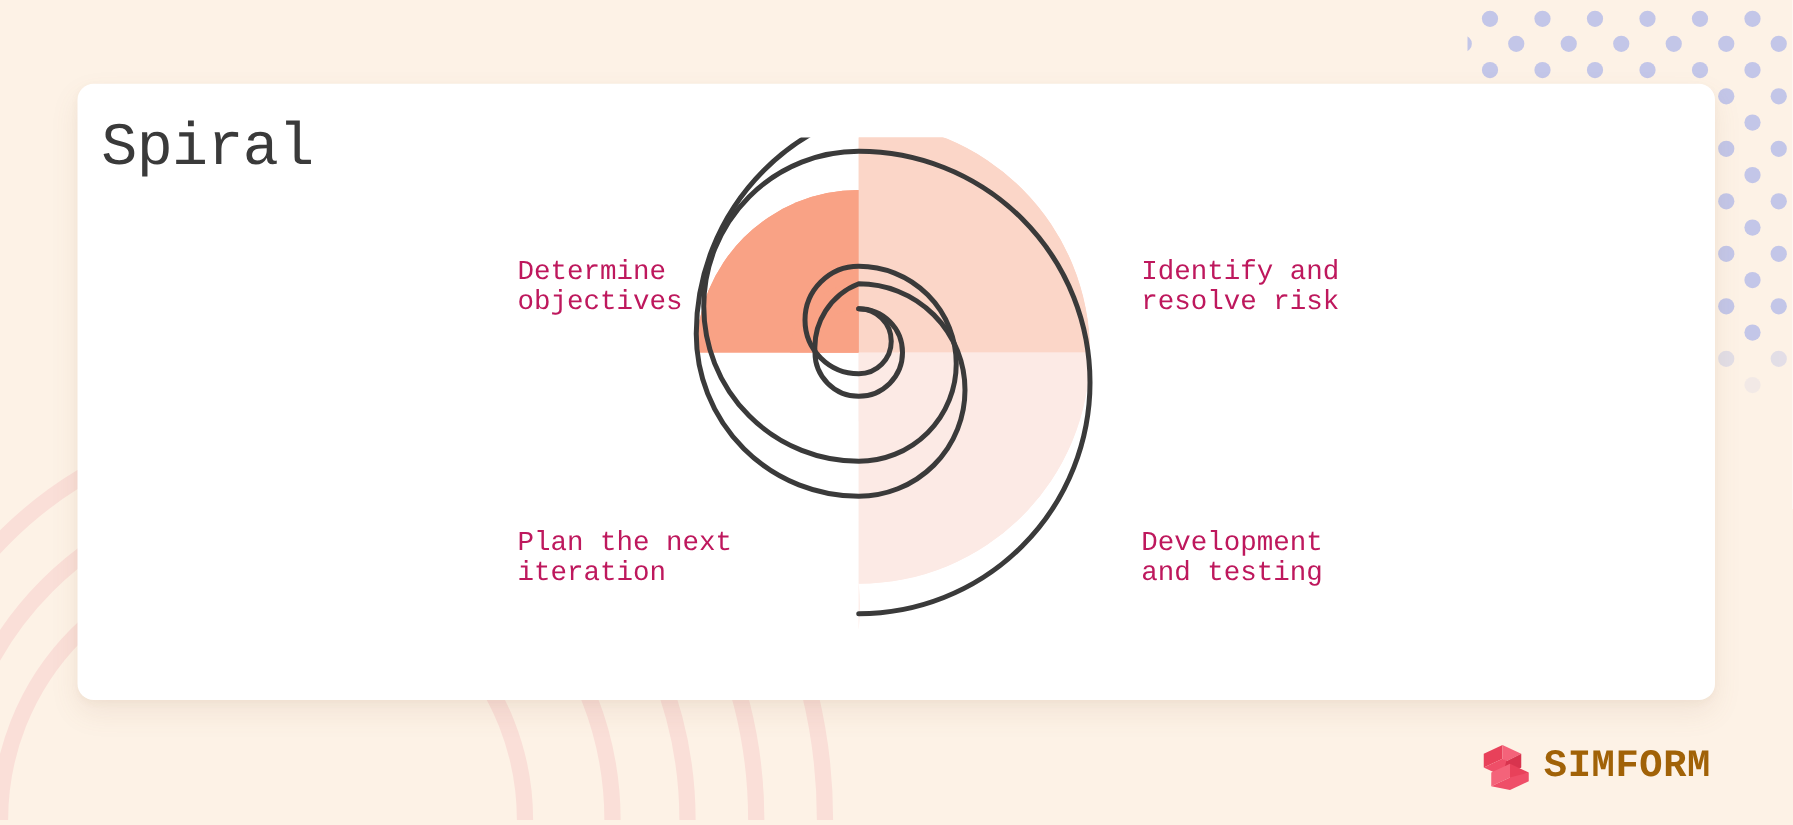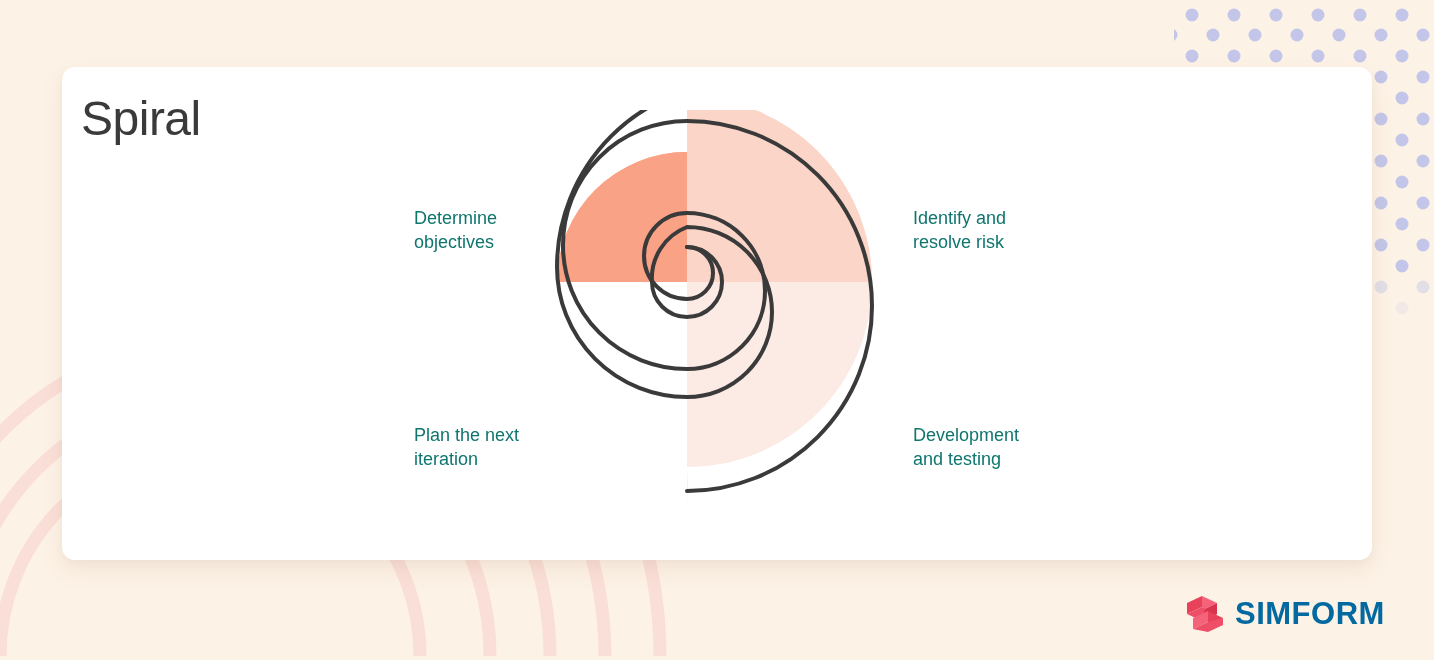--- a/index.html
+++ b/index.html
@@ -3,21 +3,21 @@
 <meta charset="utf-8">
 <title>Spiral Model</title>
 <style>
   html,body{margin:0;padding:0;}
   body{
     width:1434px;height:660px;
     background:#FDF2E6;
     font-family:"Liberation Sans","DejaVu Sans",sans-serif;
     overflow:hidden;position:relative;
   }
-  #stage{position:relative;width:1434px;height:656px;overflow:hidden;}
+  #stage{position:relative;width:1434px;height:656px;overflow:hidden;font-family:Liberation Mono, monospace;}
 
   
   .bg-layer{position:absolute;inset:0;pointer-events:none;}
   #dots-pattern{position:absolute;top:0;right:0;width:260px;height:330px;}
   #arcs-pattern{position:absolute;left:-60px;bottom:0;width:760px;height:280px;}
 
   
   #card{
     position:absolute;left:62px;top:67px;
     width:1310px;height:493px;
@@ -31,37 +31,37 @@
     white-space:nowrap;
   }
 
   
   #spiral-figure{position:absolute;left:540px;top:110px;width:360px;height:400px;}
   #spiral-svg{display:block;width:360px;height:400px;}
 
   
   .quad-label{
     position:absolute;
-    font-size:18px;line-height:24px;font-weight:400;
-    color:#0f766e;white-space:pre-line;
+    font-size:22px;line-height:24px;font-weight:400;
+    color:#be185d;white-space:pre-line;
   }
   #label-determine-objectives{left:414px;top:206px;}
   #label-identify-resolve-risk{left:913px;top:206px;}
   #label-plan-next-iteration{left:414px;top:423px;}
   #label-development-testing{left:913px;top:423px;}
 
   
   #logo{
     position:absolute;left:1184px;top:594px;
     display:flex;align-items:center;gap:9px;
   }
   #logo-mark{display:block;width:42px;height:38px;}
   #logo-wordmark{
     font-size:31px;line-height:31px;font-weight:700;
-    color:#0369a1;letter-spacing:0.5px;
+    color:#a16207;letter-spacing:0.5px;
   }
 </style>
 </head>
 <body>
 
 <div id="stage">
 
   <div class="bg-layer">
     <svg id="dots-pattern" viewBox="0 0 260 330">
       <g fill="#C3C6E8">

